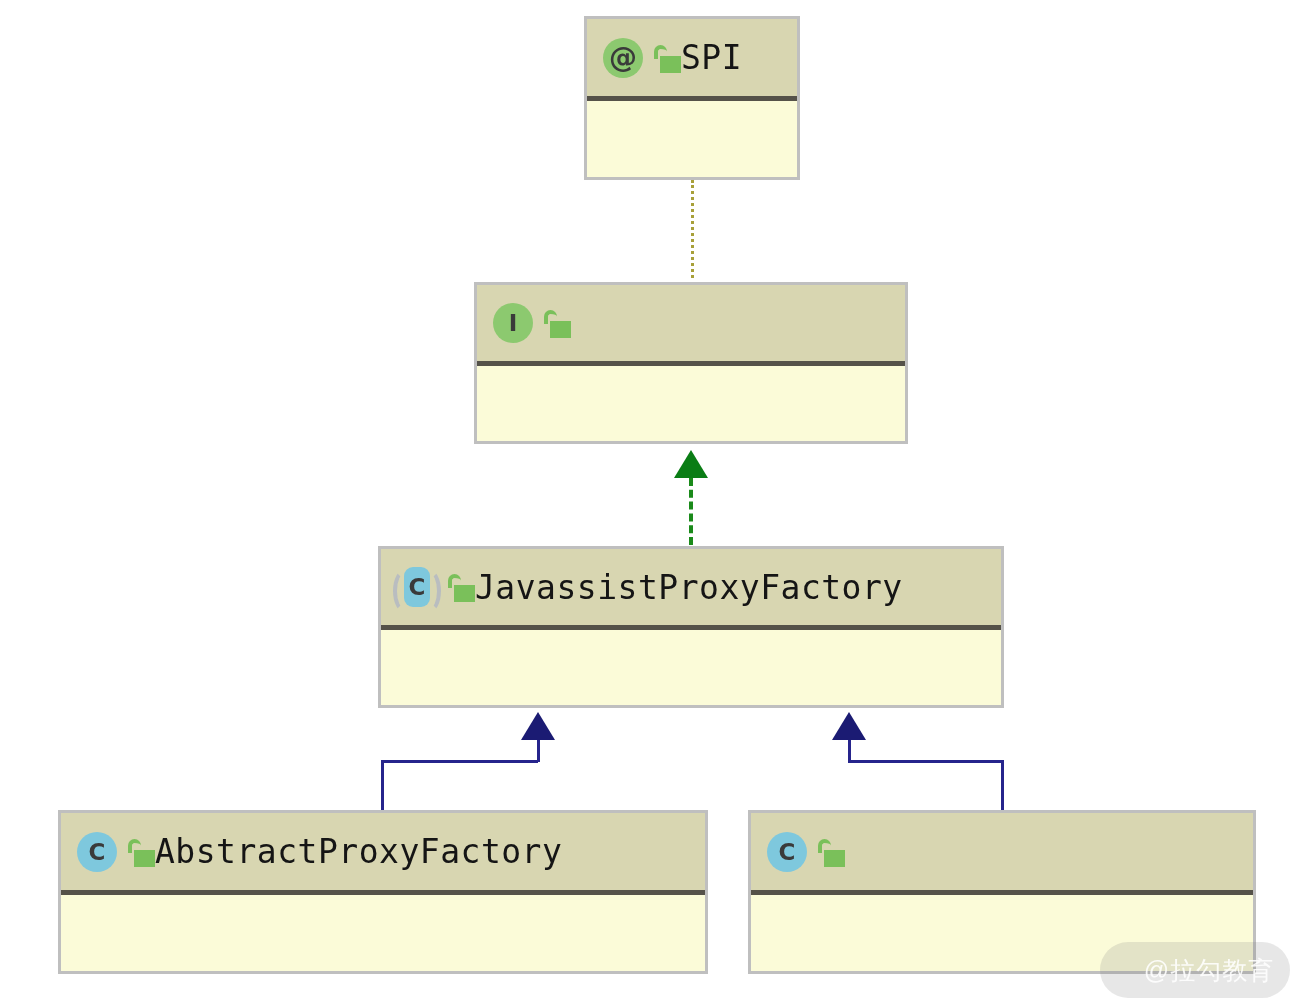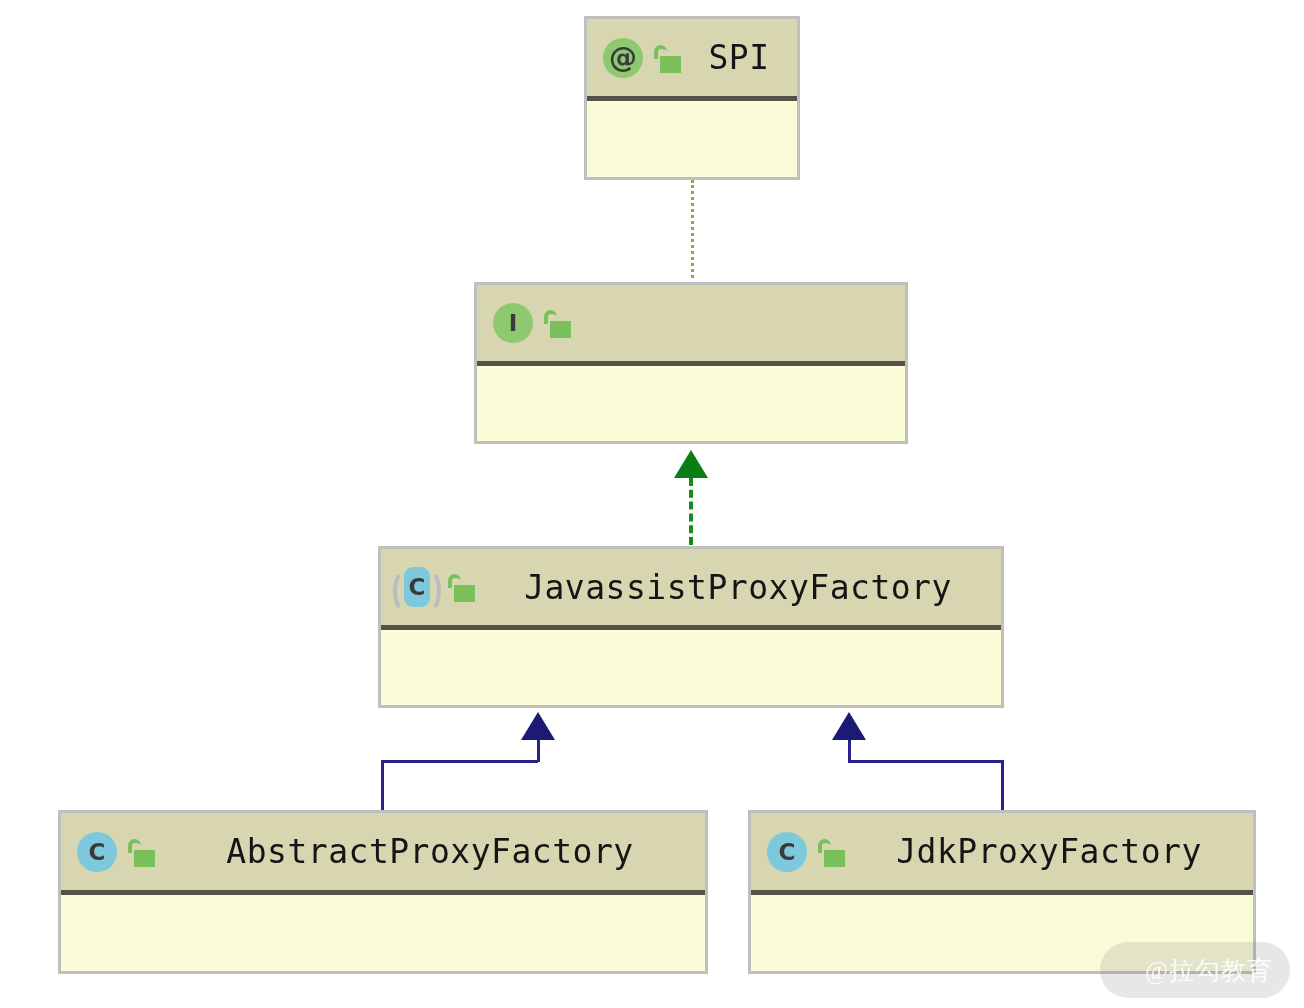--- a/index.html
+++ b/index.html
@@ -39,21 +39,21 @@
     background: #fbfbd8;
     height: 48%;
   }
   .uml-title {
     font-family: "DejaVu Sans Mono", monospace;
     font-size: 33px;
     color: #151515;
     letter-spacing: 0.5px;
     white-space: nowrap;
     flex: 1;
-    text-align: center;
+    text-align: left;
   }
 
   
   .badge {
     position: relative;
     flex: 0 0 auto;
     width: 40px;
     height: 40px;
     display: flex;
     align-items: center;
@@ -175,21 +175,21 @@
     width: 190px;
     height: 56px;
     border-radius: 28px;
     background: rgba(120,120,120,0.18);
     display: flex;
     align-items: center;
     justify-content: center;
     z-index: 20;
   }
   #watermark span {
-    font-family: Liberation Serif, serif;
+    font-family: Liberation Sans, sans-serif;
     font-size: 25px;
     color: rgba(255,255,255,0.88);
     letter-spacing: 1px;
     margin-left: 28px;
   }
 </style>
 </head>
 <body>
 
 <div id="canvas">
@@ -268,21 +268,20 @@
 
   <div class="uml-node" style="left:748px; top:810px; width:508px; height:164px;">
     <div class="uml-header">
       <div class="badge badge-blue">
         <div class="badge-circle">C</div>
       </div>
       <div class="lock-icon">
         <div class="lock-shackle"></div>
         <div class="lock-body"></div>
       </div>
-      <div class="uml-title">JdkProxyFactory</div>
     </div>
     <div class="uml-body"></div>
   </div>
 
   <div id="watermark">
     <span>@拉勾教育</span>
   </div>
 
 </div>
 

